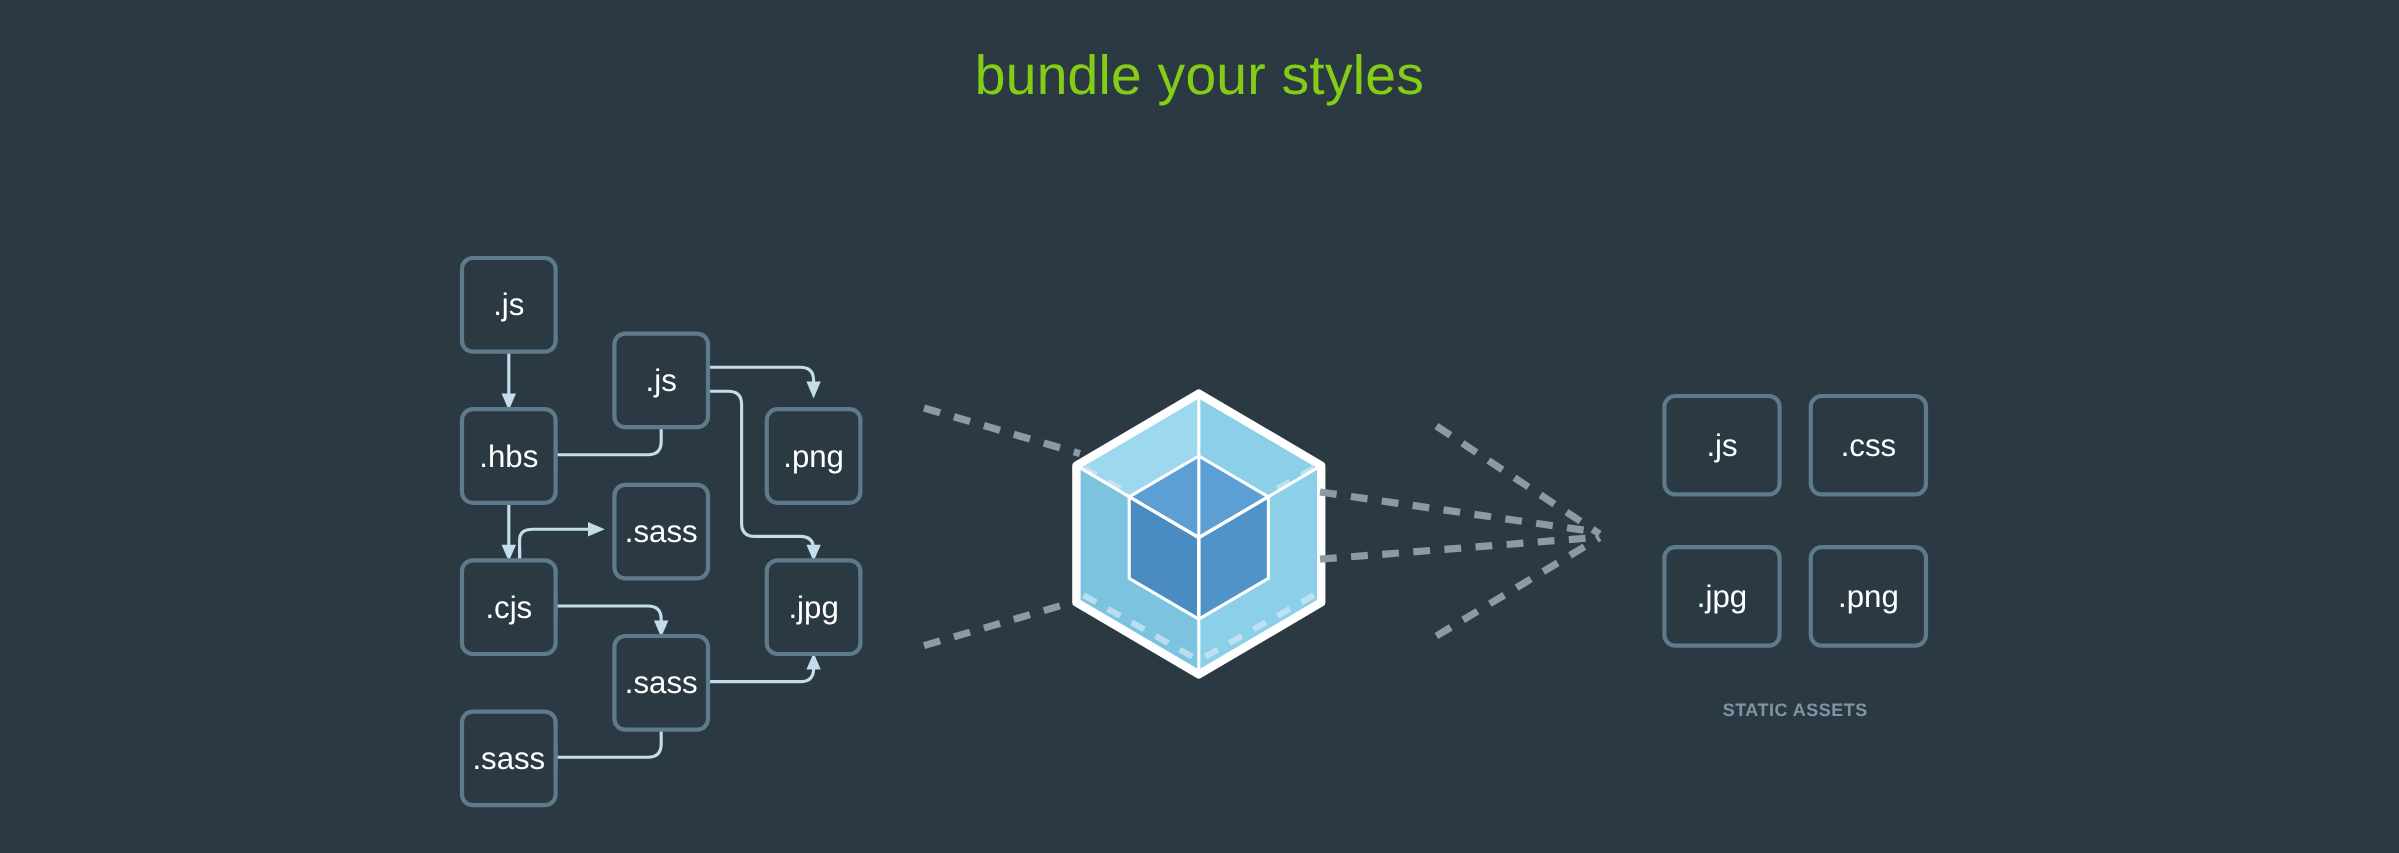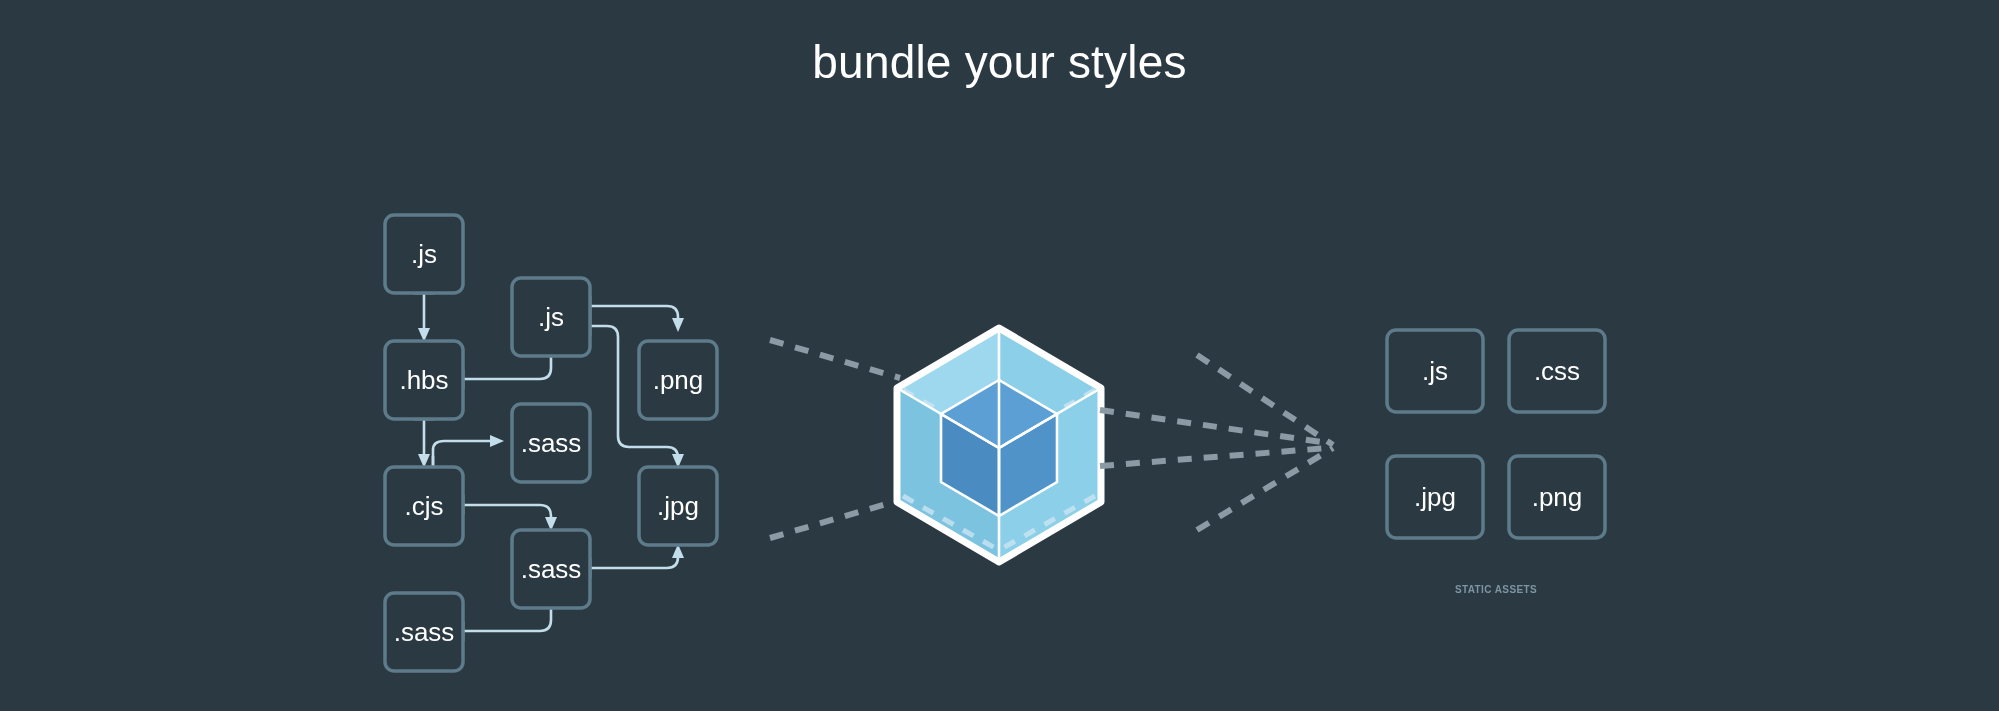--- a/index.html
+++ b/index.html
@@ -26,21 +26,21 @@
   
   #page-title {
     position: absolute;
     left: 0;
     top: 34px;
     width: 1999px;
     text-align: center;
     font-size: 46px;
     font-weight: 400;
     letter-spacing: 0.2px;
-    color: #ffffff;
+    color: #84cc16;
     line-height: 56px;
     white-space: pre;
   }
   
   #clipped-top-text {
     position: absolute;
     left: 0;
     top: -32px;
     width: 1999px;
     text-align: center;
@@ -111,21 +111,21 @@
     stroke-width: 5;
     stroke-dasharray: 12 11;
     opacity: 0.75;
   }
   #static-assets-label {
     position: absolute;
     left: 1376px;
     top: 584px;
     width: 240px;
     text-align: center;
-    font-size: 10px;
+    font-size: 15px;
     font-weight: bold;
     letter-spacing: 0.4px;
     color: #7d94a3;
   }
 </style>
 </head>
 <body>
 
 <div id="stage">
 

